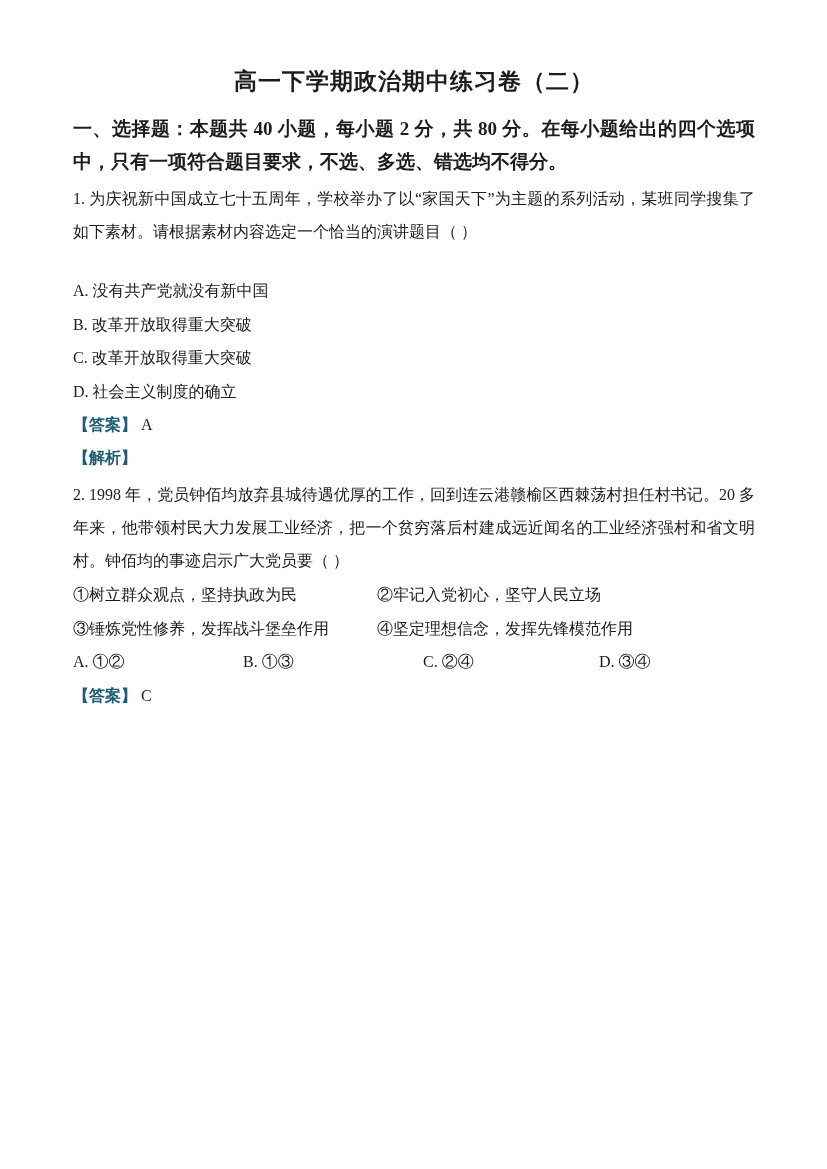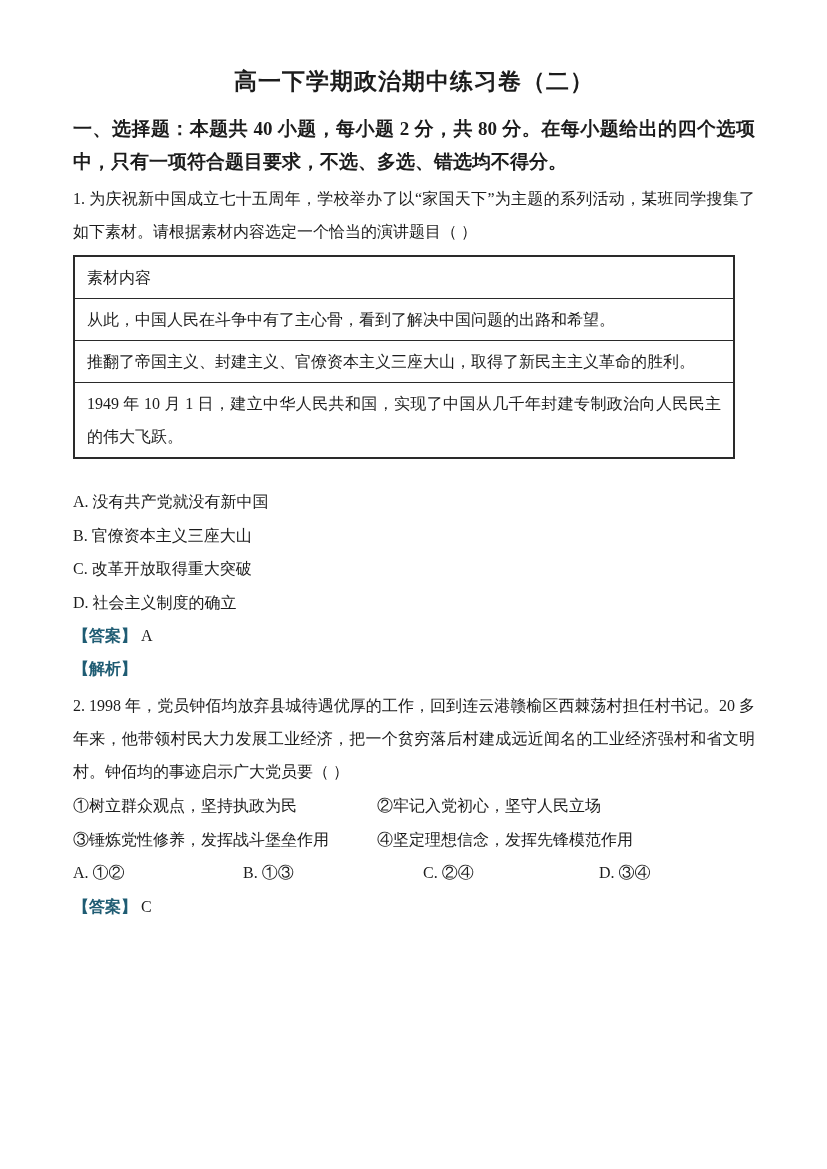--- a/index.html
+++ b/index.html
@@ -70,40 +70,24 @@
 <body>
 
 <div class="page">
 
   <h1 class="title">高一下学期政治期中练习卷（二）</h1>
 
   <p class="heading">一、选择题：本题共 40 小题，每小题 2 分，共 80 分。在每小题给出的四个选项中，只有一项符合题目要求，不选、多选、错选均不得分。</p>
 
   <p class="para stem">1. 为庆祝新中国成立七十五周年，学校举办了以“家国天下”为主题的系列活动，某班同学搜集了如下素材。请根据素材内容选定一个恰当的演讲题目（        ）</p>
 
-  <table class="material-table">
-    <tbody>
-      <tr>
-        <td class="hdr">素材内容</td>
-      </tr>
-      <tr>
-        <td>从此，中国人民在斗争中有了主心骨，看到了解决中国问题的出路和希望。</td>
-      </tr>
-      <tr>
-        <td>推翻了帝国主义、封建主义、官僚资本主义三座大山，取得了新民主主义革命的胜利。</td>
-      </tr>
-      <tr>
-        <td>1949 年 10 月 1 日，建立中华人民共和国，实现了中国从几千年封建专制政治向人民民主的伟大飞跃。</td>
-      </tr>
-    </tbody>
-  </table>
 
   <div class="options">
     <p class="para">A. 没有共产党就没有新中国</p>
-    <p class="para">B. 官僚资本主义三座大山</p>
+    <p class="para">B. 改革开放取得重大突破</p>
     <p class="para">C. 改革开放取得重大突破</p>
     <p class="para">D. 社会主义制度的确立</p>
   </div>
 
   <p class="answer-line"><span class="label-blue">【答案】</span><span class="answer-value">A</span></p>
 
   <p class="answer-line"><span class="label-blue">【解析】</span></p>
 
 
 

